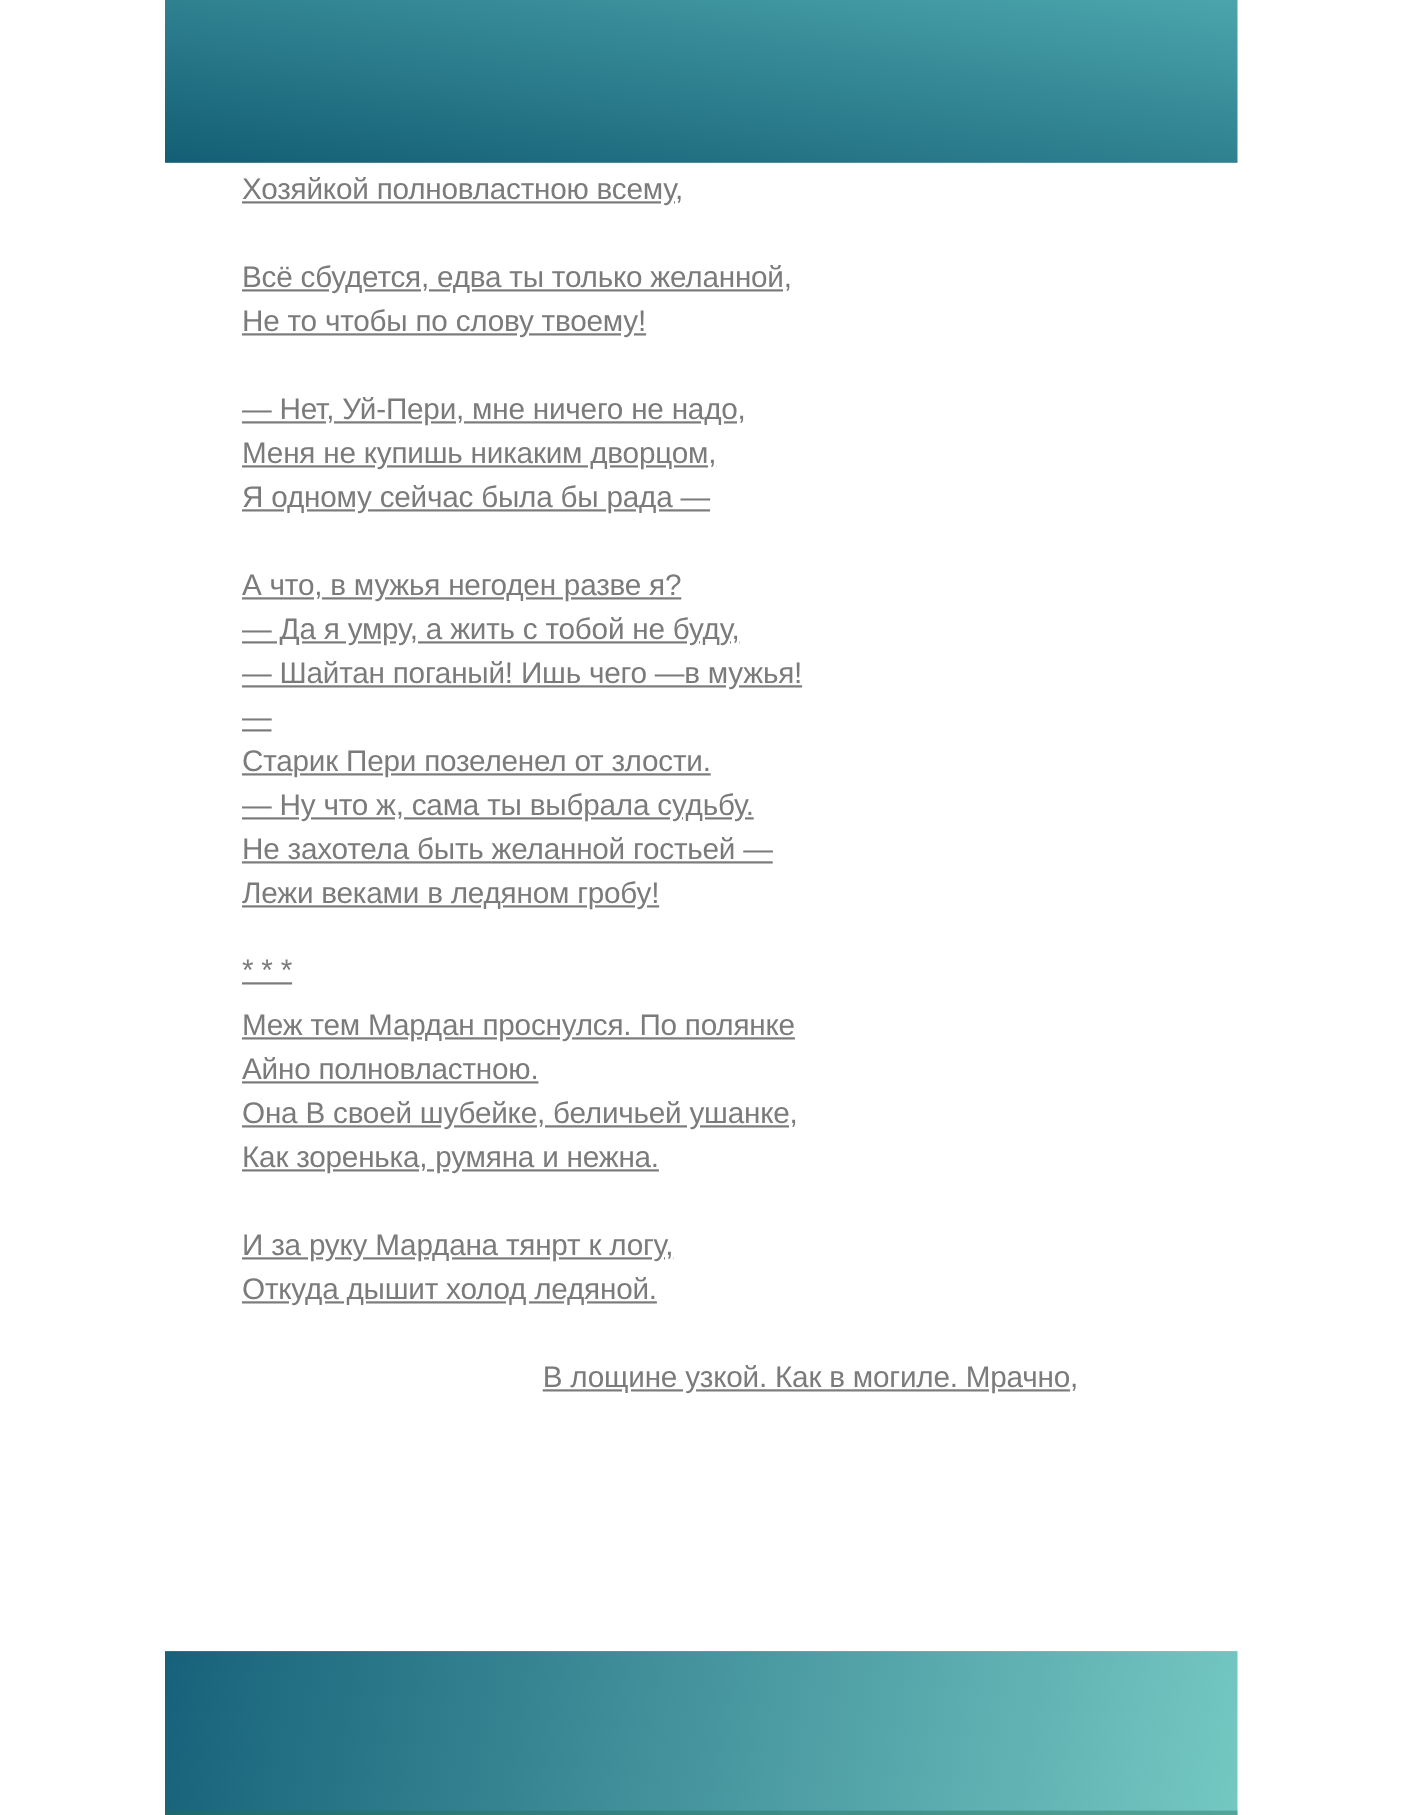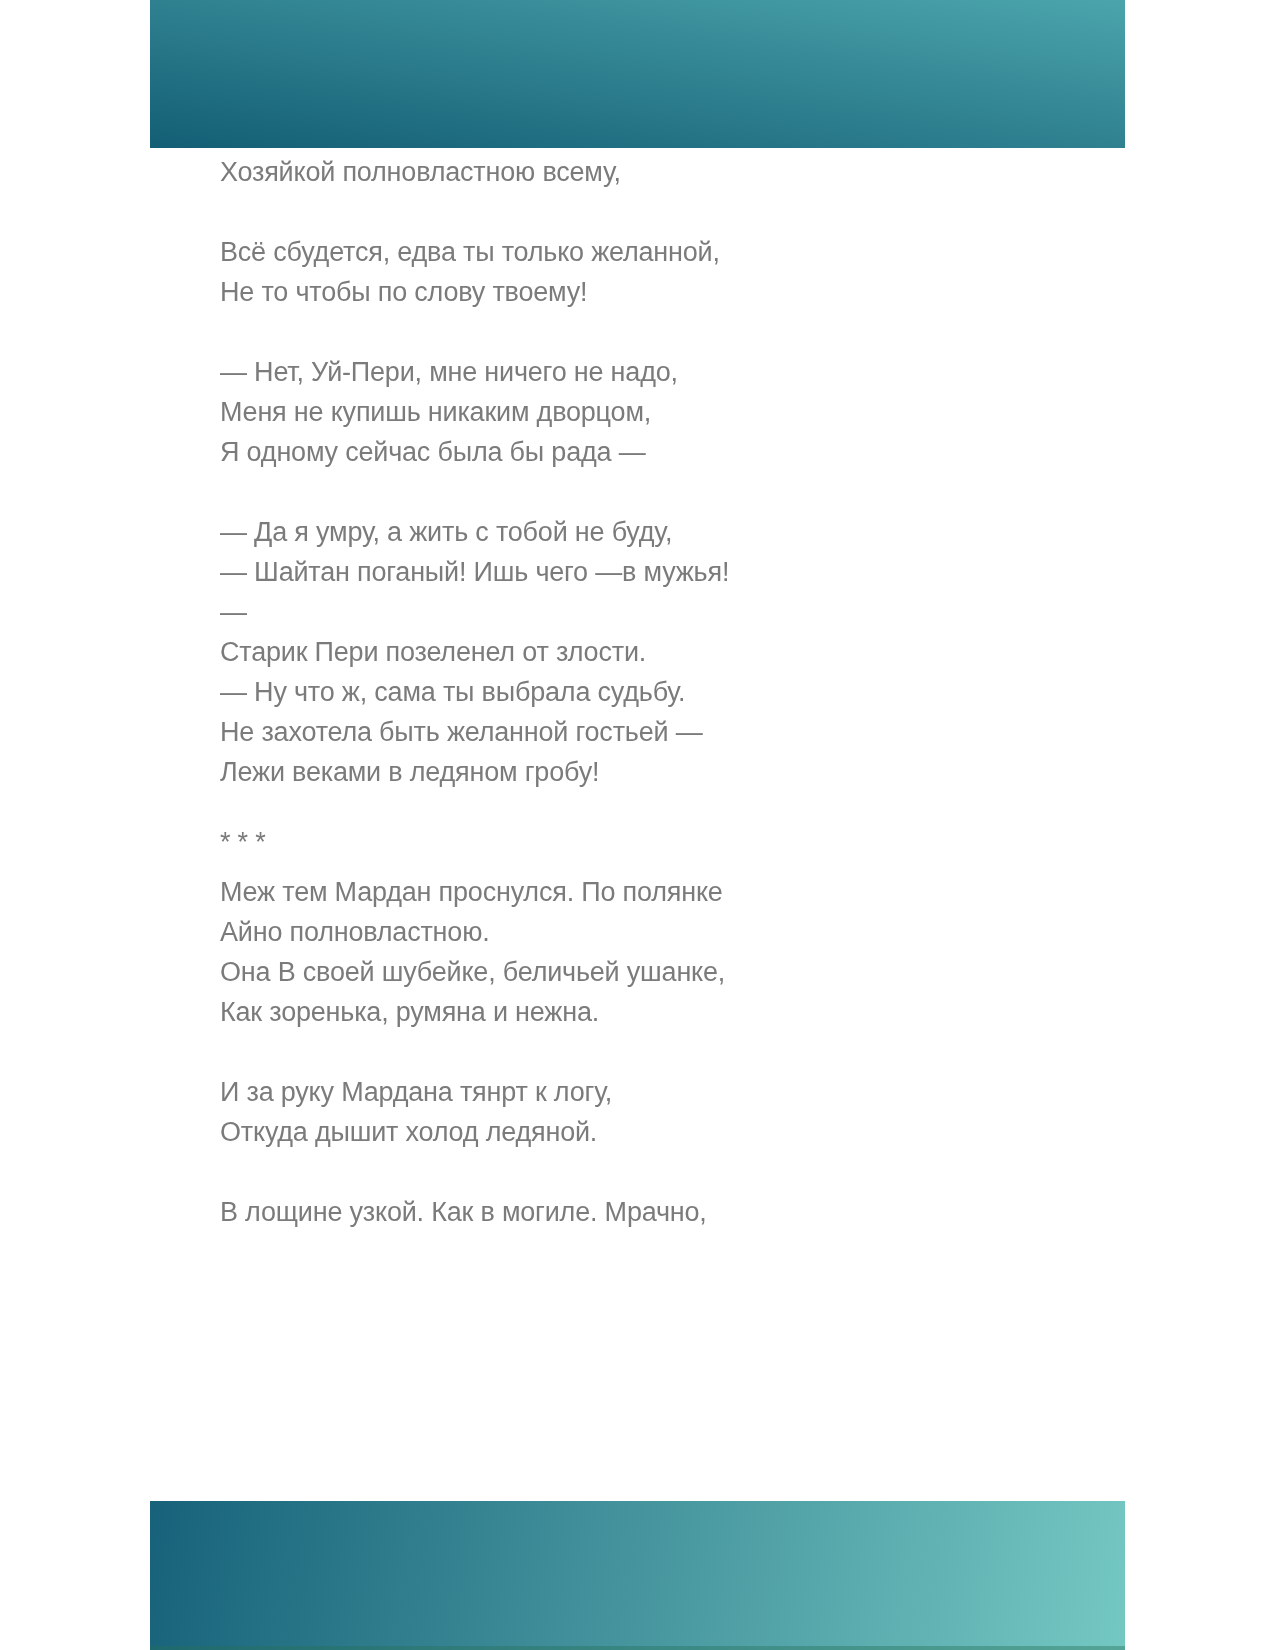--- a/index.html
+++ b/index.html
@@ -27,46 +27,47 @@
   }
   .poem {
     position: absolute;
     left: 220px;
     top: 152px;
     width: 760px;
     font-size: 27px;
     line-height: 40px;
     letter-spacing: -0.2px;
   }
-  .stanza { margin: 0 0 40px 0; }
+  .stanza { margin: 0 0 40px 0; text-decoration: underline; }
   .stanza p { margin: 0; white-space: pre; }
   #poem .stanza:nth-child(4) { margin-bottom: 30px; }
   #poem .stanza:nth-child(5) { margin-bottom: 10px; }
   #poem .stanza:nth-child(8) { margin-bottom: 30px; }
-  #poem .stanza:last-child { margin-bottom: 0; }
+  #poem .stanza:last-child { margin-bottom: 0; text-align: right; }
 </style>
 </head>
 <body>
 
 <div class="band band-top" style="background: linear-gradient(to right top, rgb(19, 94, 116), rgb(75, 164, 172));"></div>
 
 <div class="poem" id="poem" style="color: rgb(123, 123, 123);">
     <div class="stanza">
       <p>Хозяйкой полновластною всему,</p>
     </div>
     <div class="stanza">
       <p>Всё сбудется, едва ты только желанной,</p>
       <p>Не то чтобы по слову твоему!</p>
     </div>
     <div class="stanza">
       <p>— Нет, Уй-Пери, мне ничего не надо,</p>
       <p>Меня не купишь никаким дворцом,</p>
       <p>Я одному сейчас была бы рада —</p>
     </div>
     <div class="stanza">
+      <p>А что, в мужья негоден разве я?</p>
       <p>— Да я умру, а жить с тобой не буду,</p>
       <p>— Шайтан поганый! Ишь чего —в мужья!</p>
       <p>—</p>
       <p>Старик Пери позеленел от злости.</p>
       <p>— Ну что ж, сама ты выбрала судьбу.</p>
       <p>Не захотела быть желанной гостьей —</p>
       <p>Лежи веками в ледяном гробу!</p>
     </div>
     <div class="stanza">
       <p>* * *</p>

